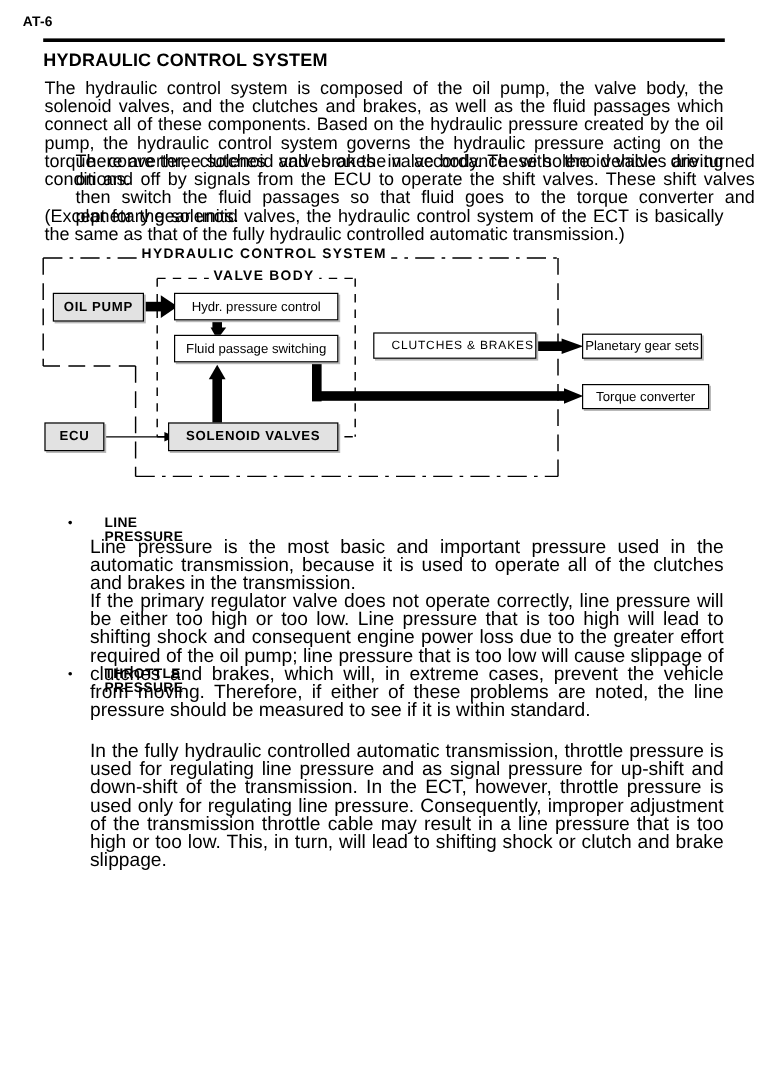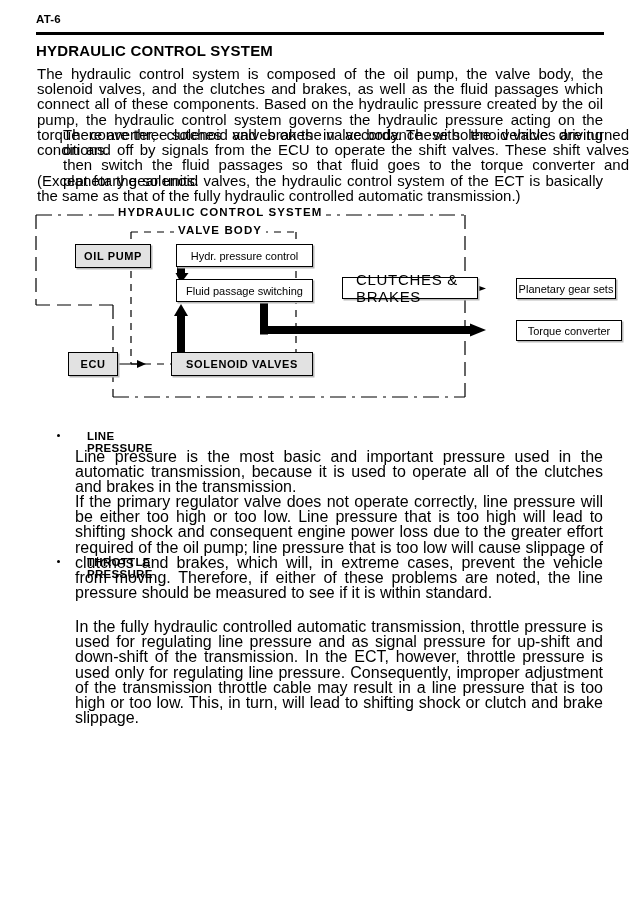--- a/index.html
+++ b/index.html
@@ -19,21 +19,21 @@
   .page {
     position: relative;
     width: 640px;
     height: 904px;
     box-sizing: border-box;
   }
 
   
   .header {
     position: absolute;
-    left: 36px;
+    left: 19px;
     top: 13px;
     width: 568px;
     height: 22px;
   }
   .header-page {
     position: absolute;
     left: 0;
     top: 0;
     font-size: 11.5px;
     font-weight: bold;
@@ -105,21 +105,20 @@
   .dbox {
     position: absolute;
     box-sizing: border-box;
     border: 1.4px solid #000;
     background: #ffffff;
     font-size: 11px;
     display: flex;
     align-items: center;
     justify-content: center;
     box-shadow: 1.5px 1.5px 0 0 #b9b9b9;
-    margin-left: 31px;
   }
   .dbox.shaded {
     background: #e2e2e2;
   }
   .dbox.bold {
     font-weight: bold;
     letter-spacing: 0.6px;
   }
   .dbox.caps {
     letter-spacing: 0.7px;
@@ -260,21 +259,21 @@
     </div>
 
     <div class="dbox" style="left:145px; top:79px; width:137px; height:23px;">
       <span>Fluid passage switching</span>
     </div>
 
     <div class="dbox shaded bold" style="left:140px; top:152px; width:142px; height:24px;">
       <span>SOLENOID  VALVES</span>
     </div>
 
-    <div class="dbox caps" style="left:311px; top:77px; width:136px; height:22px; font-weight:normal; font-size:15px;padding-left:13px;">
+    <div class="dbox caps" style="left:311px; top:77px; width:136px; height:22px; font-weight:normal; font-size:10px;padding-left:13px;">
       <span>CLUTCHES  &amp;  BRAKES</span>
     </div>
 
     <div class="dbox" style="left:485px; top:78px; width:100px; height:21px;">
       <span>Planetary gear sets</span>
     </div>
 
     <div class="dbox" style="left:485px; top:120px; width:106px; height:21px;">
       <span>Torque converter</span>
     </div>

